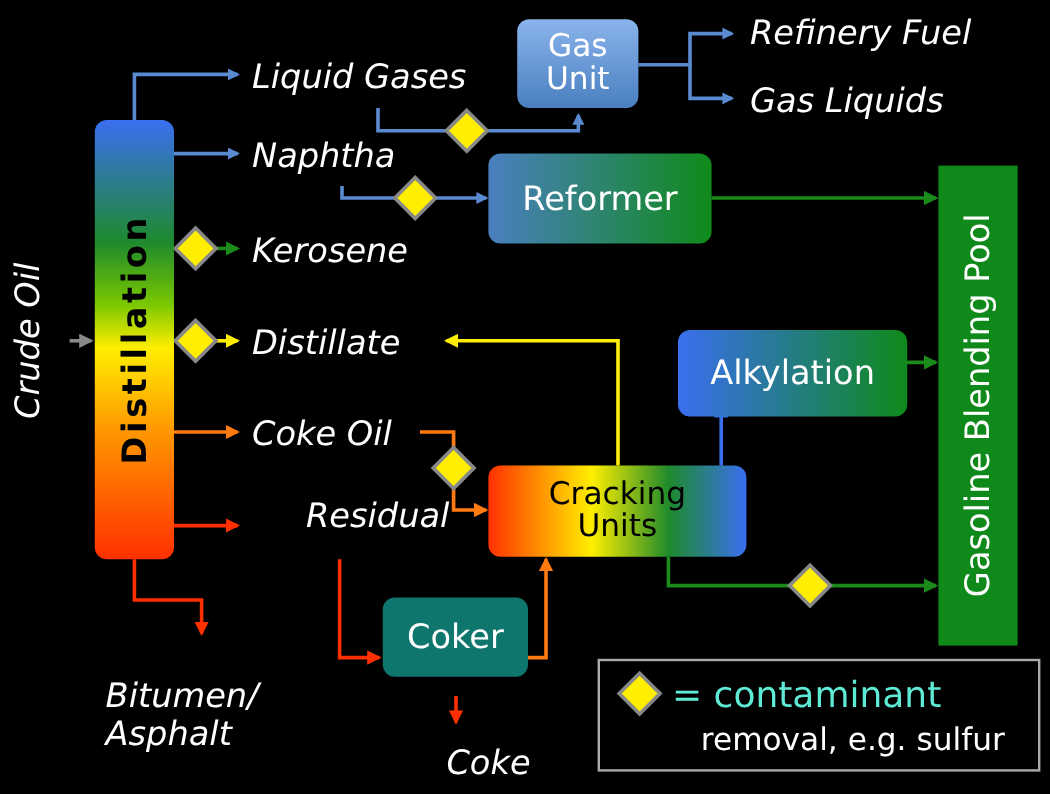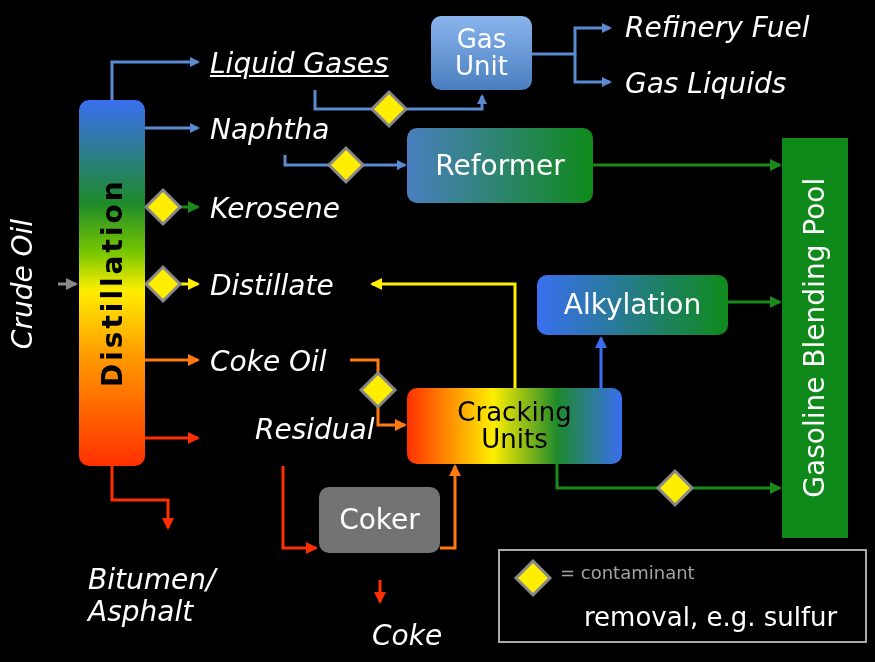--- a/index.html
+++ b/index.html
@@ -82,38 +82,38 @@
   </g>
   <rect x="499" y="550" width="367" height="92" fill="none" stroke="#aaa" stroke-width="2"></rect>
 </svg>
 
 <div class="box" style="left:79px;top:100px;width:66px;height:366px;background:linear-gradient(to bottom,#3a6ff0 0%,#1e8a2c 28%,#7ac800 42%,#ffee00 52%,#ff9a00 70%,#ff3000 100%);">
   <span style="display:block;transform:rotate(-90deg);white-space:nowrap;color:#000;font-weight:bold;font-size:28px;letter-spacing:3px;">Distillation</span>
 </div>
 
 <div class="lbl" style="left:-42px;top:270px;transform:rotate(-90deg);font-size:28px;">Crude Oil</div>
 
-<div class="lbl" style="left:210px;top:50px;text-decoration:underline;">Liquid Gases</div>
+<div class="lbl" style="left:210px;top:50px;">Liquid Gases</div>
 <div class="lbl" style="left:210px;top:116px;">Naphtha</div>
 <div class="lbl" style="left:210px;top:195px;">Kerosene</div>
 <div class="lbl" style="left:210px;top:272px;">Distillate</div>
 <div class="lbl" style="left:210px;top:348px;">Coke Oil</div>
 <div class="lbl" style="left:210px;top:416px;margin-left:45px;">Residual</div>
 <div class="lbl" style="left:88px;top:540px;white-space:pre;line-height:1.15;margin-top:24px;">Bitumen/
 Asphalt</div>
 <div class="lbl" style="left:338px;top:622px;margin-left:34px;">Coke</div>
 <div class="lbl" style="left:625px;top:14px;">Refinery Fuel</div>
 <div class="lbl" style="left:625px;top:70px;">Gas Liquids</div>
 
 <div class="box" style="left:431px;top:16px;width:101px;height:74px;white-space:pre;background:linear-gradient(to bottom,#8ab4ec,#4a7fc0);font-size:26px;">Gas
 Unit</div>
 <div class="box" style="left:407px;top:128px;width:186px;height:75px;background:linear-gradient(to right,#4a7fc0,#0f8a1a);">Reformer</div>
-<div class="box" style="left:537px;top:275px;width:191px;height:60px;background:linear-gradient(to right,#3a6ff0,#0f8a1a);">Alkylation</div>
+<div class="box" style="left:565px;top:275px;width:191px;height:72px;background:linear-gradient(to right,#3a6ff0,#0f8a1a);">Alkylation</div>
 <div class="box" style="left:407px;top:388px;width:215px;height:76px;white-space:pre;color:#000;font-weight:normal;font-size:26px;background:linear-gradient(to right,#ff3000 0%,#ff9a00 22%,#ffee00 40%,#1e8a2c 70%,#3a6ff0 100%);">Cracking
 Units</div>
-<div class="box" style="left:319px;top:487px;width:121px;height:66px;background:#737373;">Coker</div>
+<div class="box" style="left:319px;top:498px;width:121px;height:66px;background:#0f766e;">Coker</div>
 
 <div class="box" style="left:782px;top:138px;width:66px;height:400px;border-radius:0;background:#0f8a1a;">
   <span style="display:block;transform:rotate(-90deg);white-space:nowrap;font-size:28px;">Gasoline Blending Pool</span>
 </div>
 
-<div style="position:absolute;left:560px;top:562px;color:#a3a3a3;font-size:18px;white-space:nowrap;">= contaminant</div>
+<div style="position:absolute;left:560px;top:562px;color:#5eead4;font-size:30px;white-space:nowrap;">= contaminant</div>
 <div style="position:absolute;left:584px;top:602px;color:#fff;font-size:26px;white-space:nowrap;">removal, e.g. sulfur</div>
 
 </body></html>

